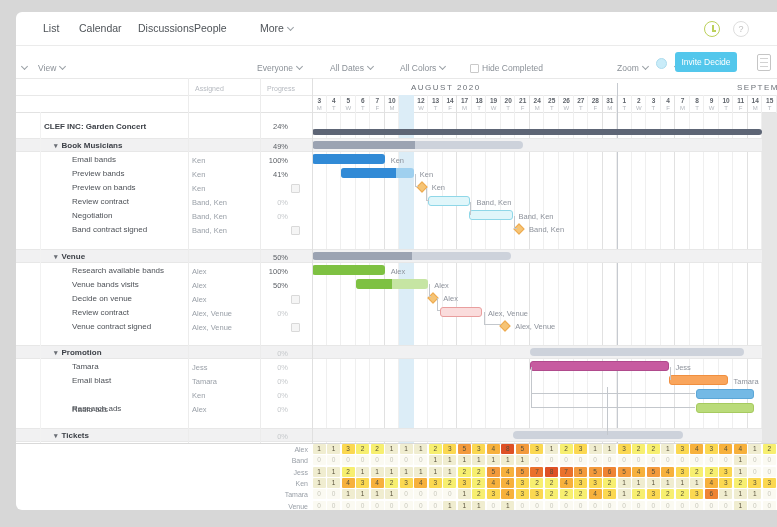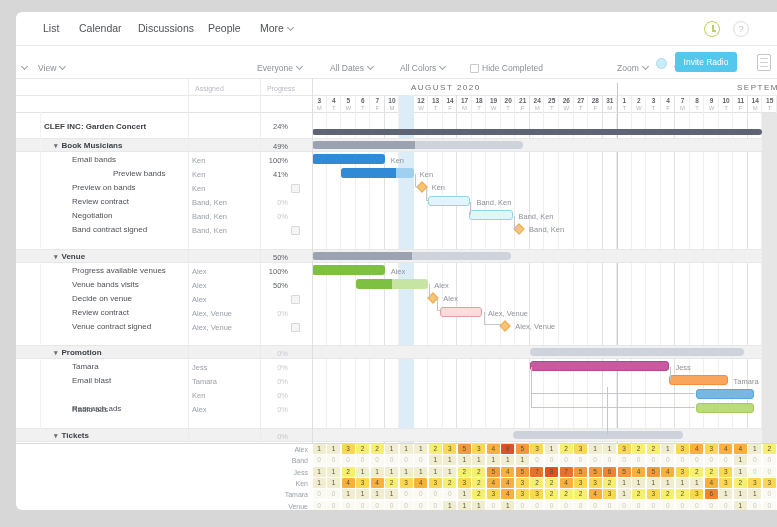--- a/index.html
+++ b/index.html
@@ -55,21 +55,21 @@
 </head>
 <body>
 
 <div class="stage">
   <div class="app">
 
     <div class="nav" id="nav">
         <span class="nav-tab" style="left: 27px;">List</span>
         <span class="nav-tab" style="left: 63px;">Calendar</span>
         <span class="nav-tab" style="left: 122px;">Discussions</span>
-        <span class="nav-tab" style="left: 192px; text-align: right;">People</span>
+        <span class="nav-tab" style="left: 178px; text-align: right;">People</span>
         <span class="nav-tab" style="left: 244px;">More<span class="chv"></span></span>
       </div>
     <span class="circle-icon" style="left:688px;top:9px;width:16px;height:16px;border:1.5px solid #bcd05a;">
       <i class="abs" style="left:7px;top:3px;width:1.5px;height:6px;background:#bcd05a;"></i>
       <i class="abs" style="left:7px;top:8px;width:4px;height:1.5px;background:#bcd05a;"></i>
     </span>
     <span class="circle-icon" style="left:717px;top:9px;width:16px;height:16px;border:1px solid #dedede;color:#c0c0c0;font-size:9px;text-align:center;line-height:15px;">?</span>
 
     <span class="tb-item" style="left:2px;"><span class="chv"></span></span>
     <span class="tb-item" style="left:22px;">
@@ -84,21 +84,21 @@
     <span class="tb-item" style="left:384px;">
       <span>All Colors</span><span class="chv"></span>
     </span>
     <span class="tb-check" style="left:454px;top:52px;"></span>
     <span class="tb-item" style="left:466px;">Hide Completed</span>
     <span class="tb-item" style="left:601px;">
       <span>Zoom</span><span class="chv"></span>
     </span>
     <span class="zoom-circle"></span>
     <span class="tb-item" style="left:655px;"><span class="chv"></span></span>
-    <div class="btn-invite">Invite Radio</div>
+    <div class="btn-invite">Invite Decide</div>
     <span class="print-ic">
         <i></i>
         <i></i>
         <i></i>
       </span>
 
     <div class="hline" style="left:0;top:66px;width:761px;"></div>
     <div class="hline" style="left:0;top:83px;width:761px;"></div>
     <div class="hline" style="left:0;top:100px;width:761px;background:#e2e2e2;"></div>
 
@@ -217,21 +217,21 @@
         <div style="position: absolute; left: 0px; top: 126px; width: 296px; height: 14px;">
           <div class="cell-name" style="left: 38px; top: 3px; font-weight: bold; color: rgb(59, 63, 70);"><span class="caret">▾</span>Book Musicians</div>
           <div class="cell-progress" style="top: 4px; color: rgb(90, 94, 100);">49%</div>
         </div>
         <div style="position: absolute; left: 0px; top: 140px; width: 296px; height: 14px;">
           <div class="cell-name" style="left: 56px; top: 3px;">Email bands</div>
           <div class="cell-assigned" style="top: 4px;">Ken</div>
           <div class="cell-progress" style="top: 4px; color: rgb(90, 94, 100);">100%</div>
         </div>
         <div style="position: absolute; left: 0px; top: 154px; width: 296px; height: 14px;">
-          <div class="cell-name" style="left: 56px; top: 3px; margin-left: 41px;">Preview bands</div>
+          <div class="cell-name" style="left: 56px; top: 3px;">Preview bands</div>
           <div class="cell-assigned" style="top: 4px;">Ken</div>
           <div class="cell-progress" style="top: 4px; color: rgb(90, 94, 100);">41%</div>
         </div>
         <div style="position: absolute; left: 0px; top: 168px; width: 296px; height: 14px;">
           <div class="cell-name" style="left: 56px; top: 3px;">Preview on bands</div>
           <div class="cell-assigned" style="top: 4px;">Ken</div>
           <div class="ms-check" style="left: 275px; top: 4px;"></div>
         </div>
         <div style="position: absolute; left: 0px; top: 182px; width: 296px; height: 14px;">
           <div class="cell-name" style="left: 56px; top: 3px;">Review contract</div>
@@ -247,21 +247,21 @@
           <div class="cell-name" style="left: 56px; top: 3px;">Band contract signed</div>
           <div class="cell-assigned" style="top: 4px;">Band, Ken</div>
           <div class="ms-check" style="left: 275px; top: 4px;"></div>
         </div>
         <div class="rowbg group-bg" style="top: 236.5px; height: 12px;"></div>
         <div style="position: absolute; left: 0px; top: 236.5px; width: 296px; height: 14px;">
           <div class="cell-name" style="left: 38px; top: 3px; font-weight: bold; color: rgb(59, 63, 70);"><span class="caret">▾</span>Venue</div>
           <div class="cell-progress" style="top: 4px; color: rgb(90, 94, 100);">50%</div>
         </div>
         <div style="position: absolute; left: 0px; top: 250.5px; width: 296px; height: 14px;">
-          <div class="cell-name" style="left: 56px; top: 3px;">Progress available venues</div>
+          <div class="cell-name" style="left: 56px; top: 3px;">Research available bands</div>
           <div class="cell-assigned" style="top: 4px;">Alex</div>
           <div class="cell-progress" style="top: 4px; color: rgb(90, 94, 100);">100%</div>
         </div>
         <div style="position: absolute; left: 0px; top: 264.5px; width: 296px; height: 14px;">
           <div class="cell-name" style="left: 56px; top: 3px;">Venue bands visits</div>
           <div class="cell-assigned" style="top: 4px;">Alex</div>
           <div class="cell-progress" style="top: 4px; color: rgb(90, 94, 100);">50%</div>
         </div>
         <div style="position: absolute; left: 0px; top: 278.5px; width: 296px; height: 14px;">
           <div class="cell-name" style="left: 56px; top: 3px;">Decide on venue</div>

